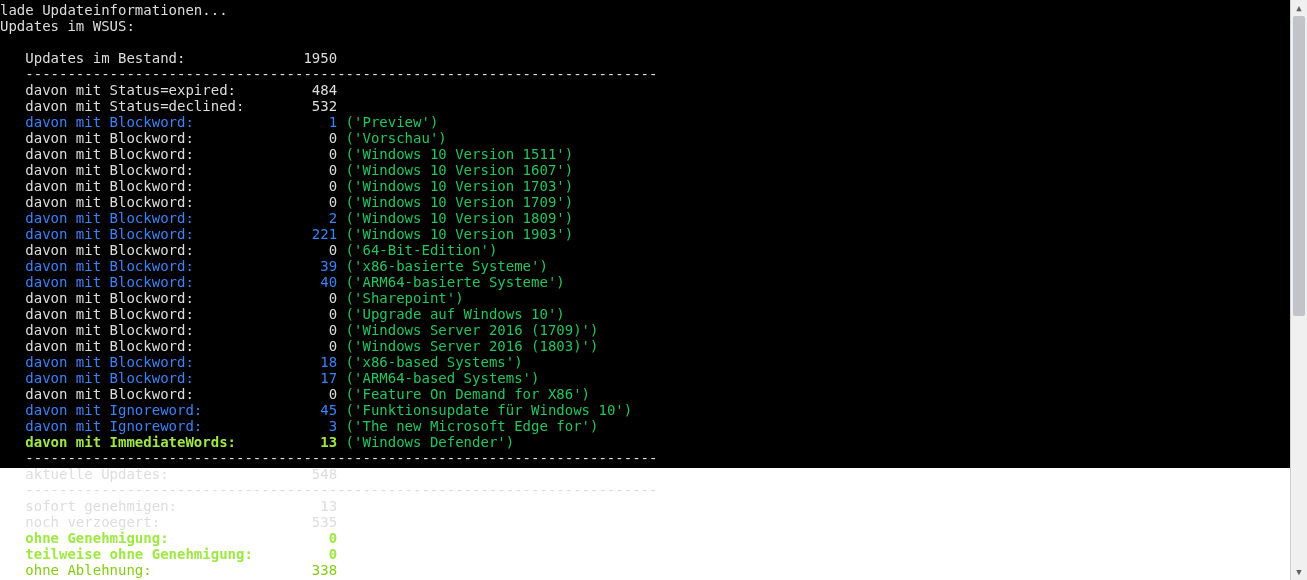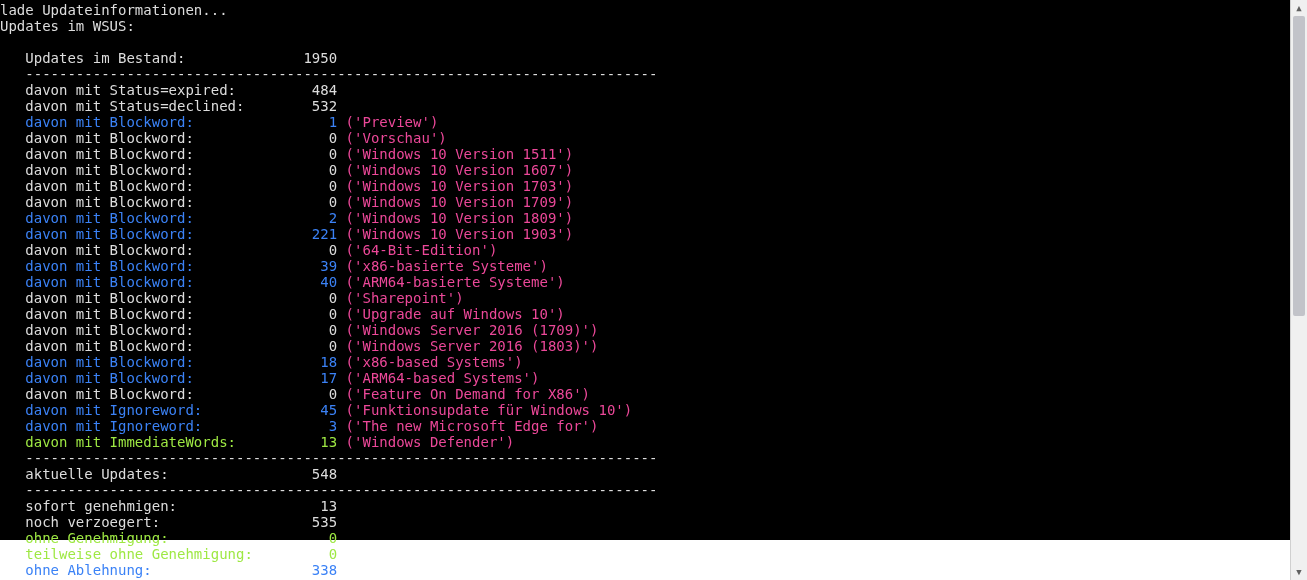--- a/index.html
+++ b/index.html
@@ -9,34 +9,34 @@
     width: 1307px;
     height: 580px;
     overflow: hidden;
     font-family: Consolas, "Lucida Console", monospace;
     font-size: 14px;
     line-height: 16px;
   }
   .terminal-frame {
     position: relative;
     width: 1302px;
-    height: 540px;
+    height: 468px;
     background: #000000;
     border-right: 6px solid #0f766e;
   }
   .terminal {
     padding: 2px 0 0 0;
     color: #cccccc;
     white-space: pre;
   }
   .line { display: block; }
-  .green  { color: #9ee843; }
+  .green  { color: #9ee843; font-weight: bold; }
   .yellow { color: #3b82f6; }
-  .cyan   { color: #ec4899; }
-  .magenta{ color: #3b82f6; }
+  .cyan   { color: #22c55e; }
+  .magenta{ color: #84cc16; }
   .white  { color: #dddddd; }
 
   
   .scrollbar {
     position: absolute;
     top: 0;
     right: -5px;
     width: 16px;
     height: 580px;
     background: #f0f0f0;

